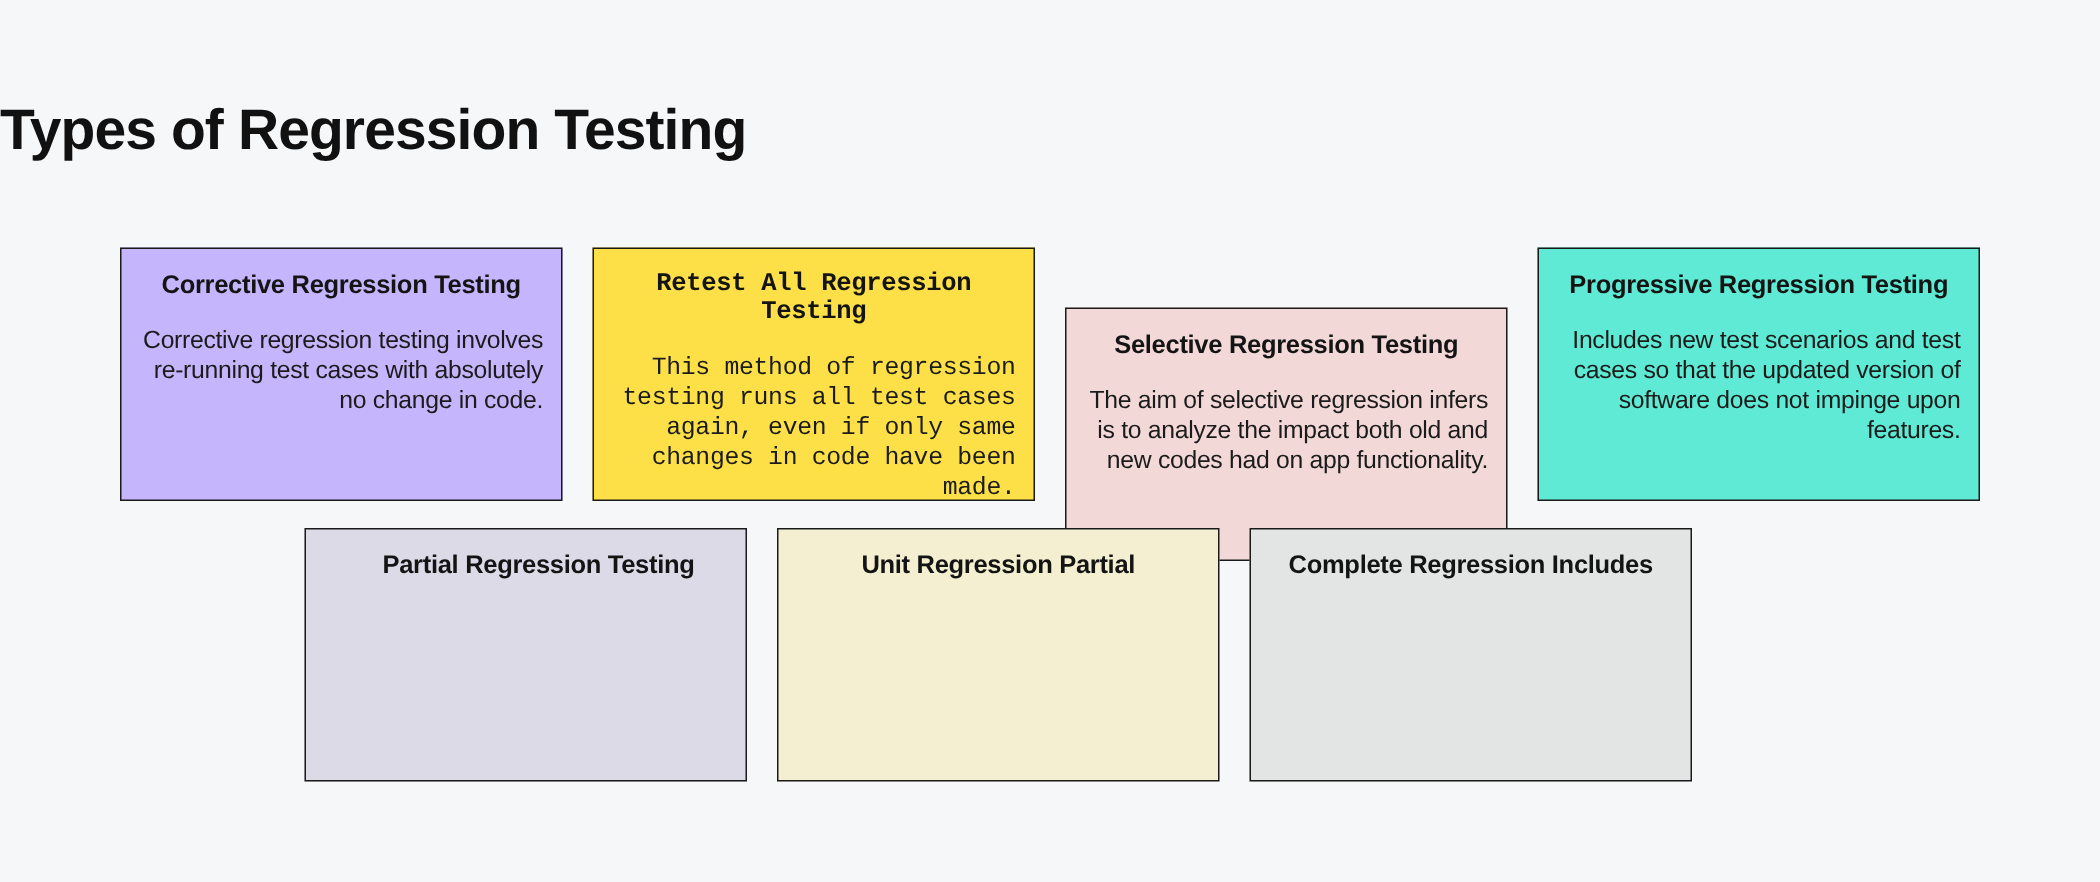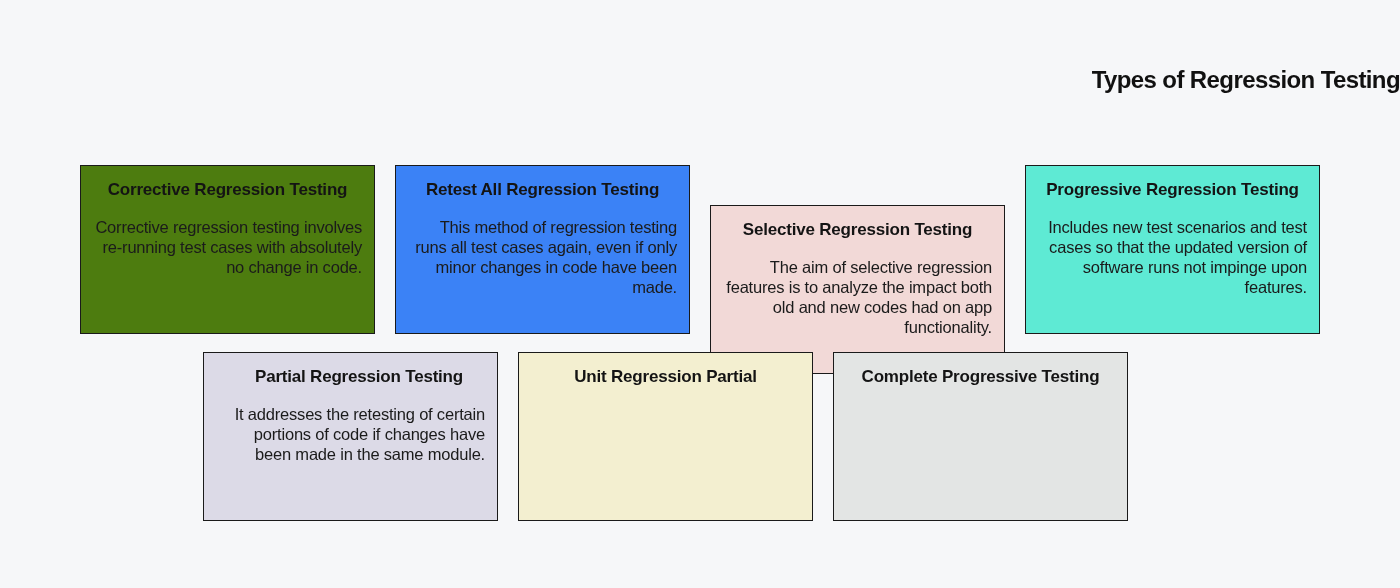--- a/index.html
+++ b/index.html
@@ -11,22 +11,22 @@
     background: #f6f7f9;
     font-family: "Liberation Sans", "DejaVu Sans", sans-serif;
     color: #1b1b1b;
     overflow: hidden;
   }
   .page-title {
     position: absolute;
     top: 66px;
     left: 0;
     width: 100%;
-    text-align: right;
-    font-size: 24px;
+    text-align: left;
+    font-size: 38px;
     font-weight: 700;
     letter-spacing: -0.6px;
     color: #111111;
   }
   .card-row { position: absolute; display: flex; gap: 20px; }
   .row-1 { left: 80px; top: 165px; }
   .row-2 { left: 203px; top: 352px; }
   .card {
     width: 295px;
     height: 169px;
@@ -50,44 +50,43 @@
   }
 </style>
 </head>
 <body>
 
 <div class="canvas">
 
   <div class="page-title">Types of Regression Testing</div>
 
   <div class="card-row row-1">
-    <div class="card" style="background: #4d7c0f;">
+    <div class="card" style="background: #c4b5fd;">
       <div class="card-title">Corrective Regression Testing</div>
       <div class="card-body">Corrective regression testing involves re-running test cases with absolutely no change in code.</div>
     </div>
-    <div class="card" style="background: #3b82f6;">
+    <div class="card" style="background: #fde047; font-family: Liberation Mono, monospace;">
       <div class="card-title">Retest All Regression Testing</div>
-      <div class="card-body">This method of regression testing runs all test cases again, even if only minor changes in code have been made.</div>
+      <div class="card-body">This method of regression testing runs all test cases again, even if only same changes in code have been made.</div>
     </div>
     <div class="card" style="background: rgb(242, 217, 215); margin-top: 40px;">
       <div class="card-title">Selective Regression Testing</div>
-      <div class="card-body">The aim of selective regression features is to analyze the impact both old and new codes had on app functionality.</div>
+      <div class="card-body">The aim of selective regression infers is to analyze the impact both old and new codes had on app functionality.</div>
     </div>
     <div class="card" style="background: #5eead4;">
       <div class="card-title">Progressive Regression Testing</div>
-      <div class="card-body">Includes new test scenarios and test cases so that the updated version of software runs not impinge upon features.</div>
+      <div class="card-body">Includes new test scenarios and test cases so that the updated version of software does not impinge upon features.</div>
     </div>
   </div>
 
   <div class="card-row row-2">
     <div class="card" style="background: rgb(220, 218, 231); padding-left: 29px;">
       <div class="card-title">Partial Regression Testing</div>
-      <div class="card-body">It addresses the retesting of certain portions of code if changes have been made in the same module.</div>
     </div>
     <div class="card" style="background: rgb(243, 239, 208);">
       <div class="card-title">Unit Regression Partial</div>
     </div>
     <div class="card" style="background: rgb(227, 229, 228);">
-      <div class="card-title">Complete Progressive Testing</div>
+      <div class="card-title">Complete Regression Includes</div>
     </div>
   </div>
 
 </div>
 
 </body></html>

